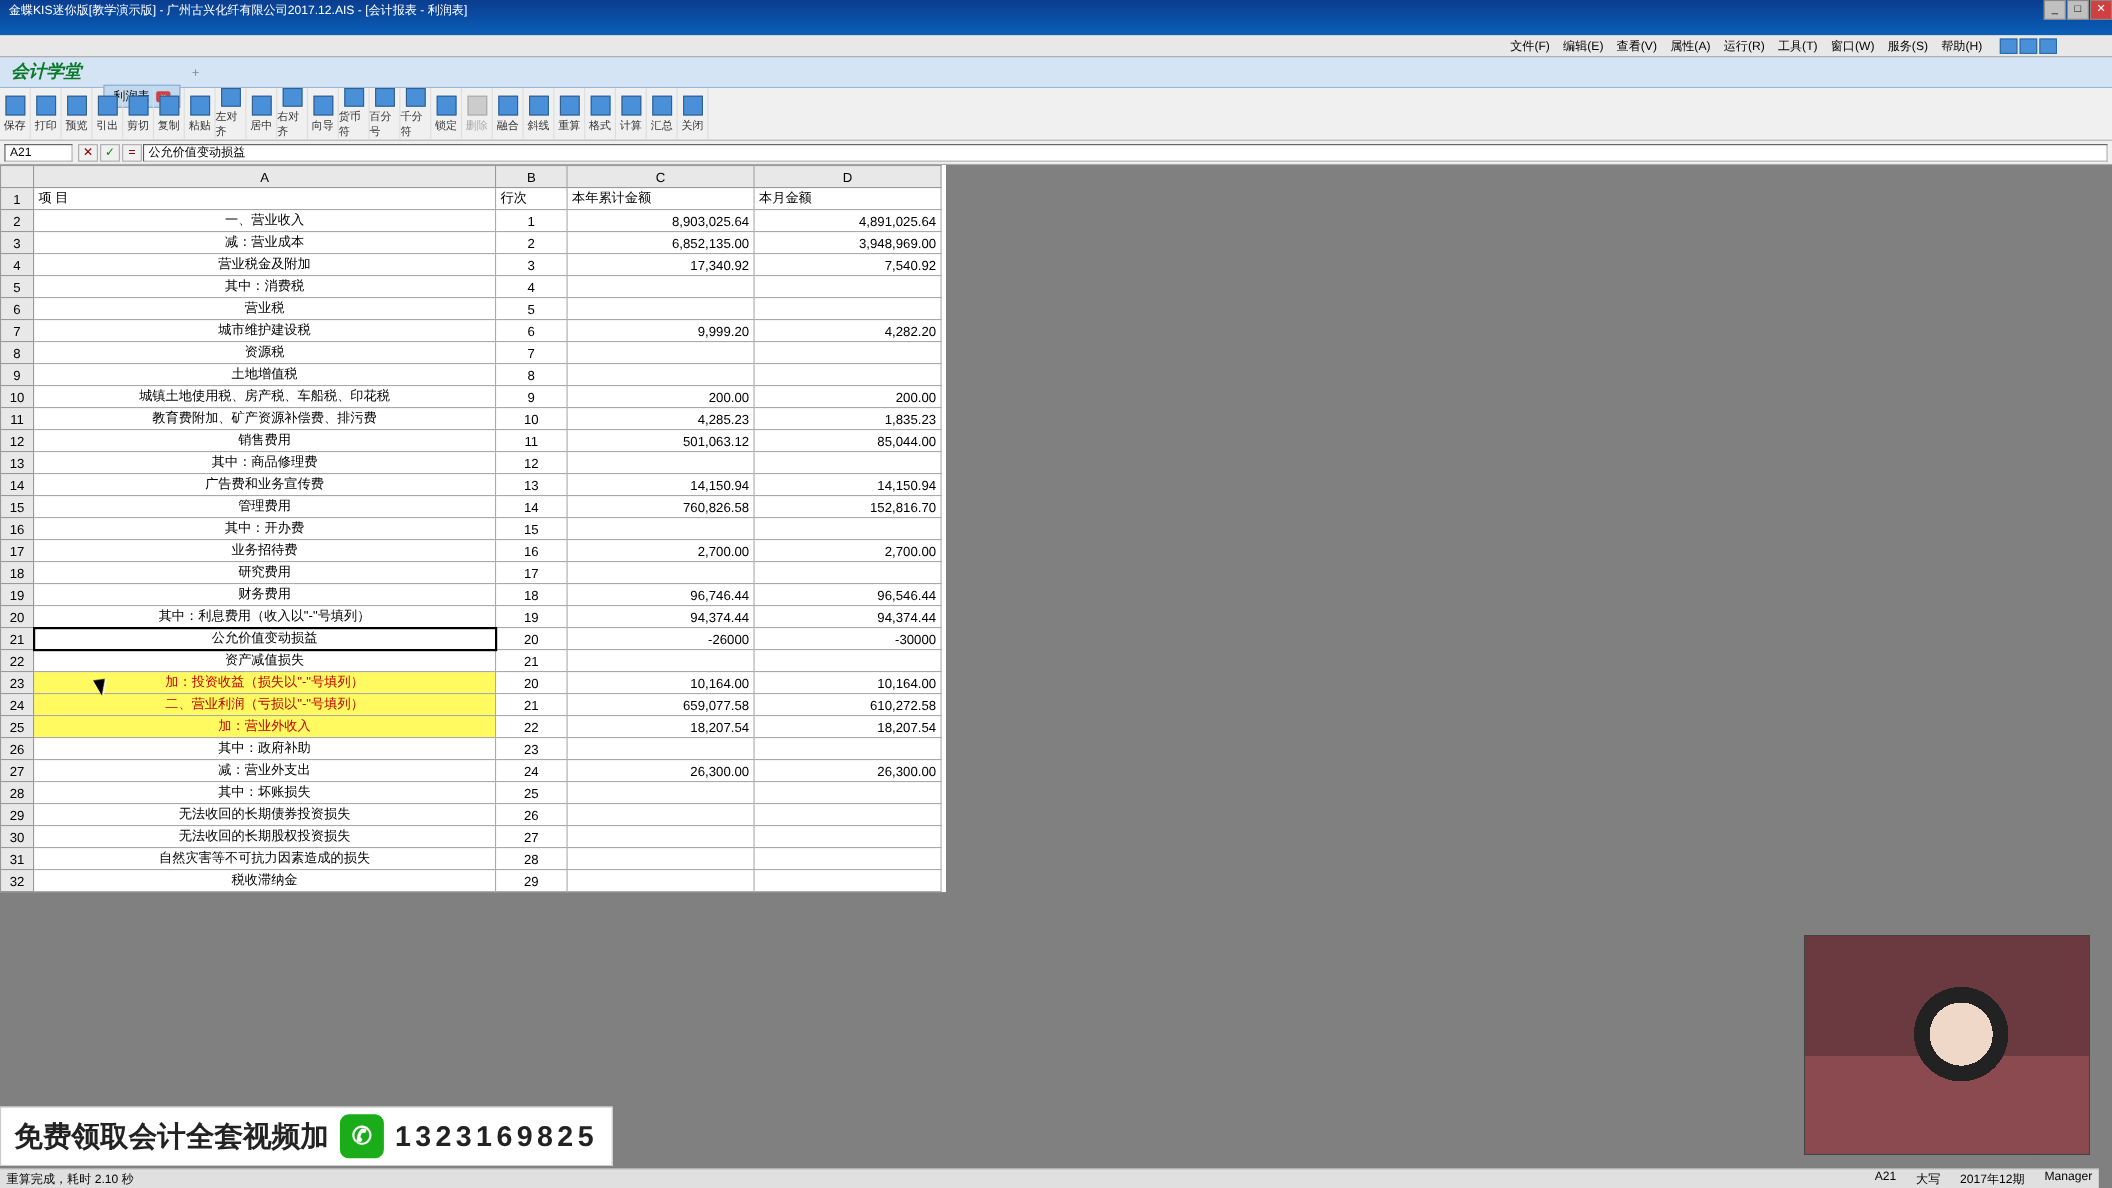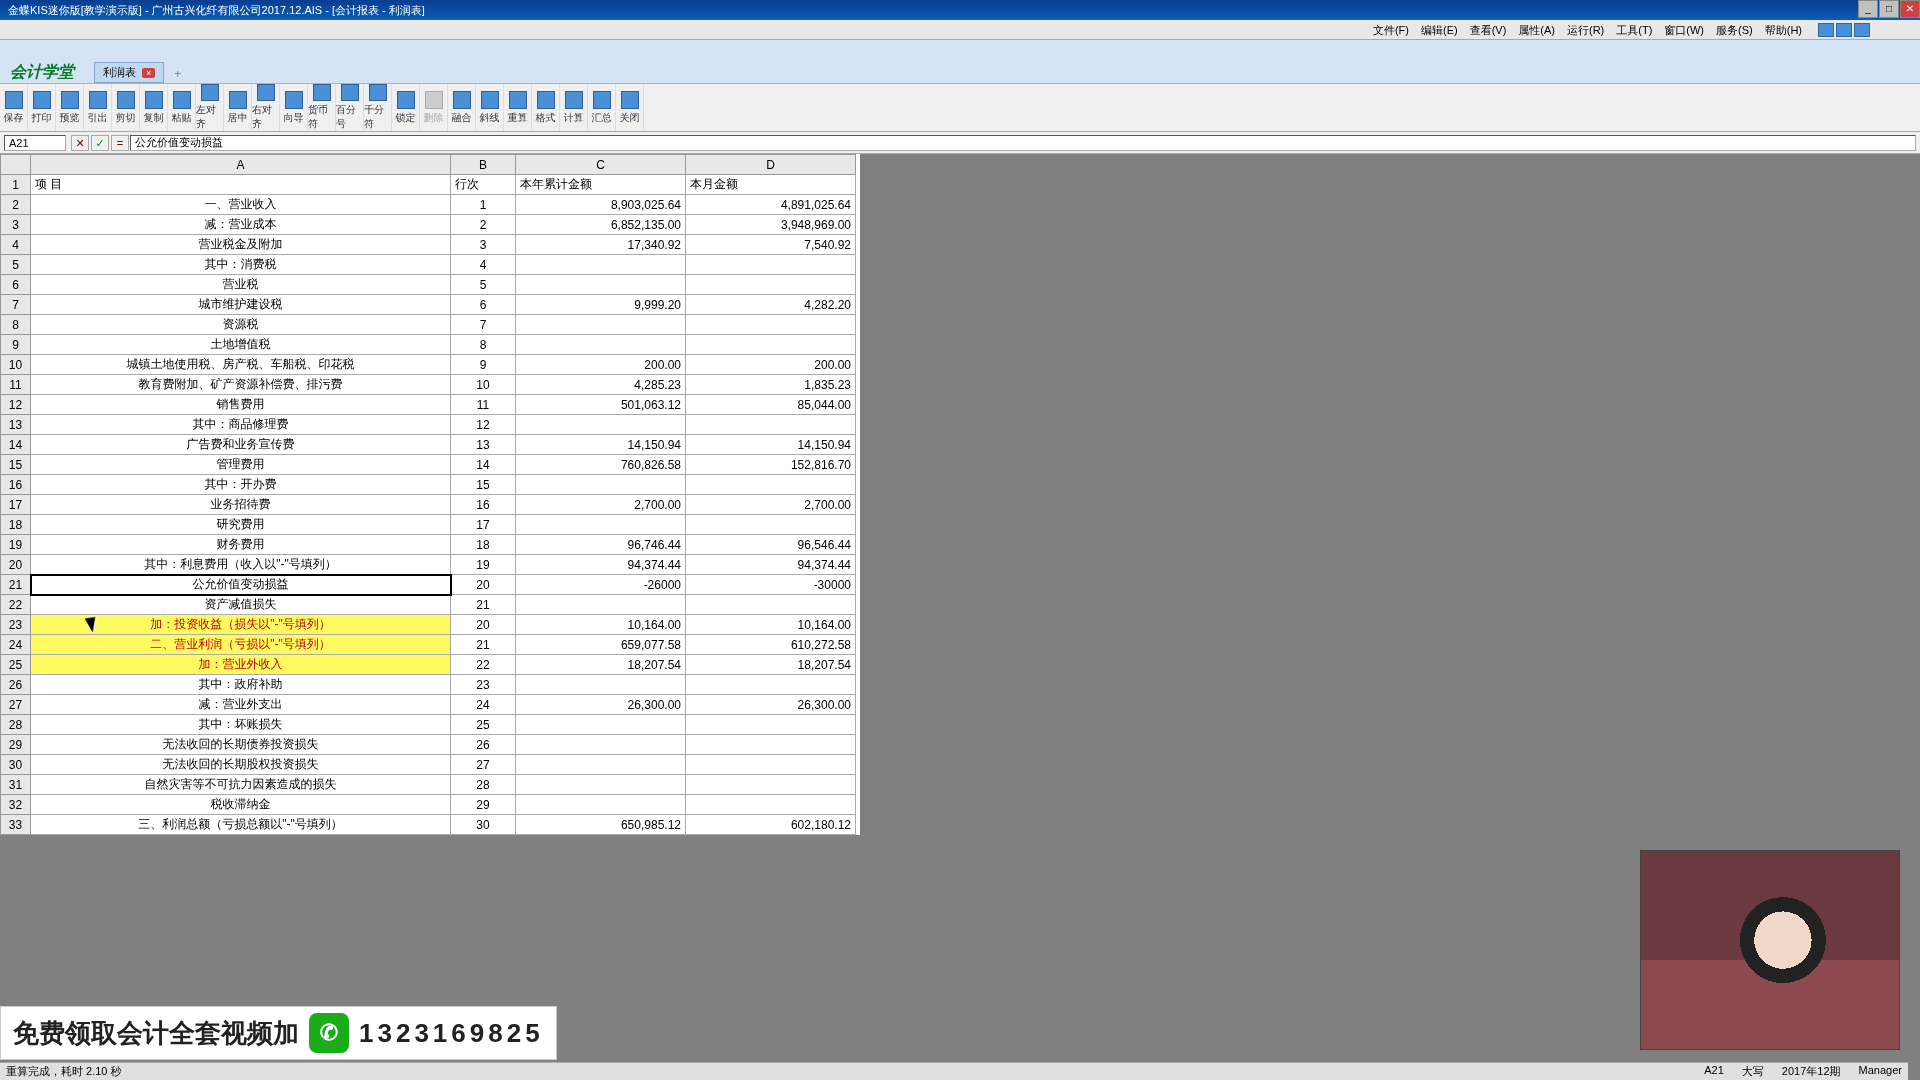--- a/index.html
+++ b/index.html
@@ -1,31 +1,31 @@
 <!DOCTYPE html>
 <html><head>
 <meta charset="utf-8">
 <style>
 * { margin: 0; padding: 0; box-sizing: border-box; font-family: "Microsoft YaHei", SimSun, sans-serif; }
 body { background: #808080; width: 1920px; height: 1080px; overflow: hidden; position: relative; font-size: 12px; }
 
 
-.titlebar { background: linear-gradient(to bottom, #0a3d8f, #0a5fb8); color: #fff; height: 20px; line-height: 20px; padding-left: 8px; display: flex; }
+.titlebar { background: linear-gradient(to bottom, #0a3d8f, #0a5fb8); color: #fff; height: 32px; line-height: 20px; padding-left: 8px; display: flex; }
 .titlebar .title-text { flex: 1; font-size: 11px; }
 .win-btns { display: flex; }
 .win-btns span { width: 20px; height: 18px; display: inline-flex; align-items: center; justify-content: center; background: #c0c0c0; border: 1px solid #888; margin-left: 1px; color: #000; font-size: 10px; cursor: default; }
 
 
 .menubar { background: #e8e8e8; height: 20px; display: flex; justify-content: flex-end; padding-right: 50px; font-size: 11px; border-bottom: 1px solid #aaa; }
 .menubar span { padding: 2px 6px; line-height: 16px; }
 .menubar-right-icons { display: flex; align-items: center; gap: 2px; margin-left: 10px; }
 .menubar-right-icons i { width: 16px; height: 14px; background: #4a90d9; border: 1px solid #2a6aa8; display: inline-block; }
 
 
-.brandrow { background: #d4e4f5; height: 44px; display: flex; align-items: flex-end; border-bottom: 1px solid #99b8d8; }
+.brandrow { background: #d4e4f5; height: 28px; display: flex; align-items: center; border-bottom: 1px solid #99b8d8; }
 .brandrow .logo { color: #0a7a2a; font-weight: bold; font-size: 16px; margin-left: 10px; font-style: italic; }
 .brandrow .tab { margin-left: 20px; background: #c0d8f0; border: 1px solid #88a8c8; padding: 2px 8px; font-size: 11px; display: inline-flex; align-items: center; margin-top: 44px; }
 .brandrow .tab .close { margin-left: 6px; background: #d04040; color: #fff; padding: 0 4px; font-size: 9px; border-radius: 2px;}
 .brandrow .plus { margin-left: 4px; color: #888; padding: 2px 6px; }
 
 
 .toolbar { background: #f0f0f0; height: 48px; display: flex; border-bottom: 1px solid #aaa; }
 .tbtn { width: 28px; display: flex; flex-direction: column; align-items: center; justify-content: center; border-right: 1px solid #ddd; }
 .tbtn .ticon { width: 18px; height: 18px; background: #4a90d9; border: 1px solid #306090; margin-bottom: 2px; }
 .tbtn .tlabel { font-size: 10px; color: #333; }
@@ -445,27 +445,20 @@
           <td class="col-c chC"></td>
           <td class="col-d chD"></td>
         </tr>
         <tr>
           <th class="rowhdr">32</th>
           <td class="col-a chA">                    税收滞纳金</td>
           <td class="col-b chB">29</td>
           <td class="col-c chC"></td>
           <td class="col-d chD"></td>
         </tr>
-        <tr>
-          <th class="rowhdr">33</th>
-          <td class="col-a chA">三、利润总额（亏损总额以"-"号填列）</td>
-          <td class="col-b chB">30</td>
-          <td class="col-c chC">650,985.12</td>
-          <td class="col-d chD">602,180.12</td>
-        </tr>
       </tbody>
   </table>
 </div>
 
 <div class="cursor"></div>
 
 <div class="banner">
   <span>免费领取会计全套视频加</span>
   <span class="wechat">✆</span>
   <span style="letter-spacing:4px">1323169825</span>

